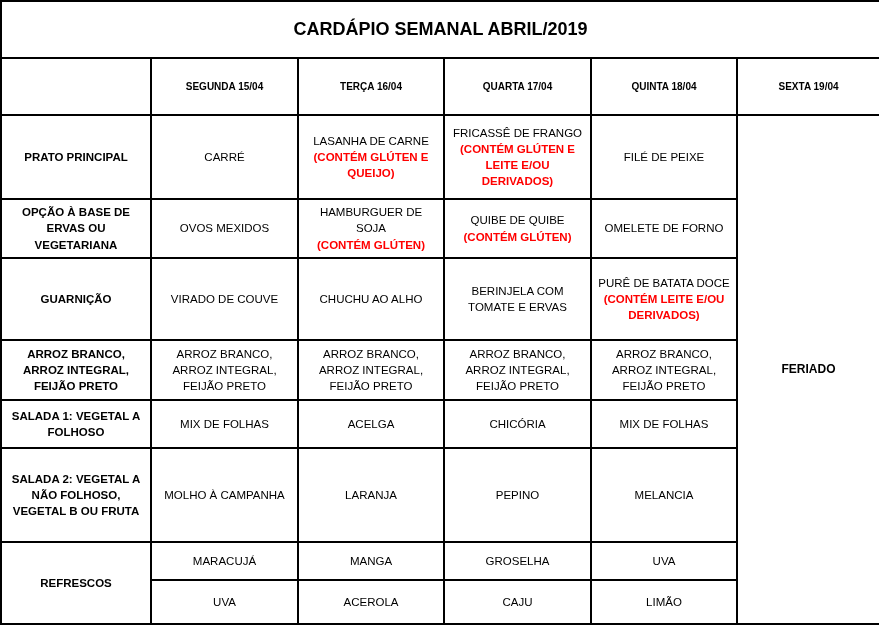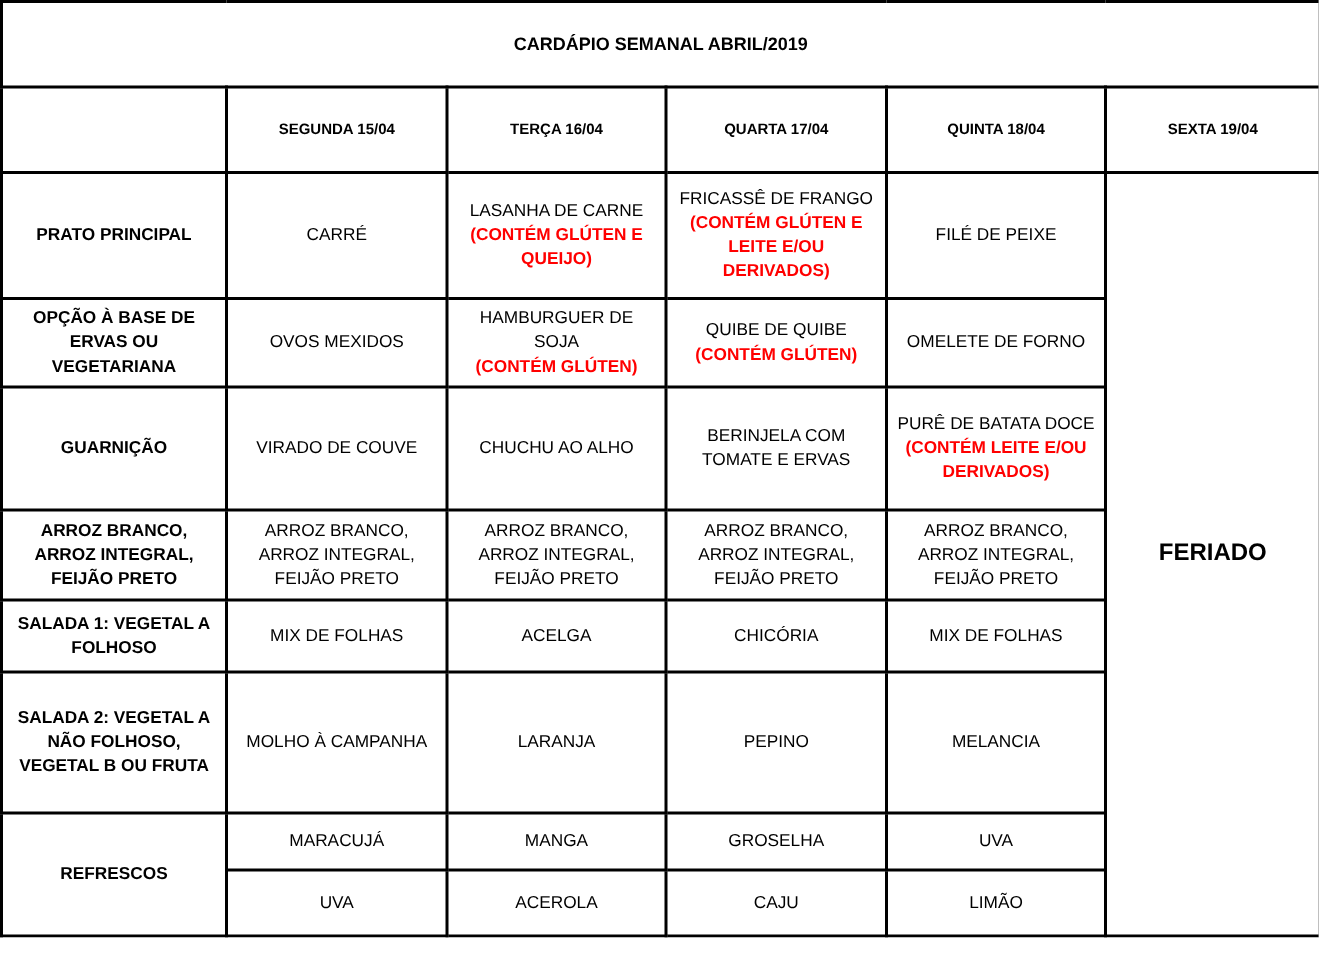--- a/index.html
+++ b/index.html
@@ -18,38 +18,38 @@
     border: 2px solid #000000;
     text-align: center;
     vertical-align: middle;
     font-size: 11.5px;
     line-height: 1.4;
     padding: 2px 6px;
     overflow: hidden;
   }
   .title-cell {
     font-weight: bold;
-    font-size: 12px;
+    font-size: 18px;
   }
   .day-header {
     font-weight: bold;
     font-size: 10px;
   }
   .row-label {
     font-weight: bold;
   }
   .main { display: block; }
   .allergen {
     display: block;
     color: #ff0000;
     font-weight: bold;
   }
   .holiday-cell {
     font-weight: bold;
-    font-size: 16px;
+    font-size: 12px;
   }
   tr.r-title  { height: 57px; }
   tr.r-header { height: 57px; }
   tr.r0 { height: 84px; }
   tr.r1 { height: 59px; }
   tr.r2 { height: 82px; }
   tr.r3 { height: 60px; }
   tr.r4 { height: 48px; }
   tr.r5 { height: 94px; border-radius: 29px; }
   tr.r6 { height: 38px; }

